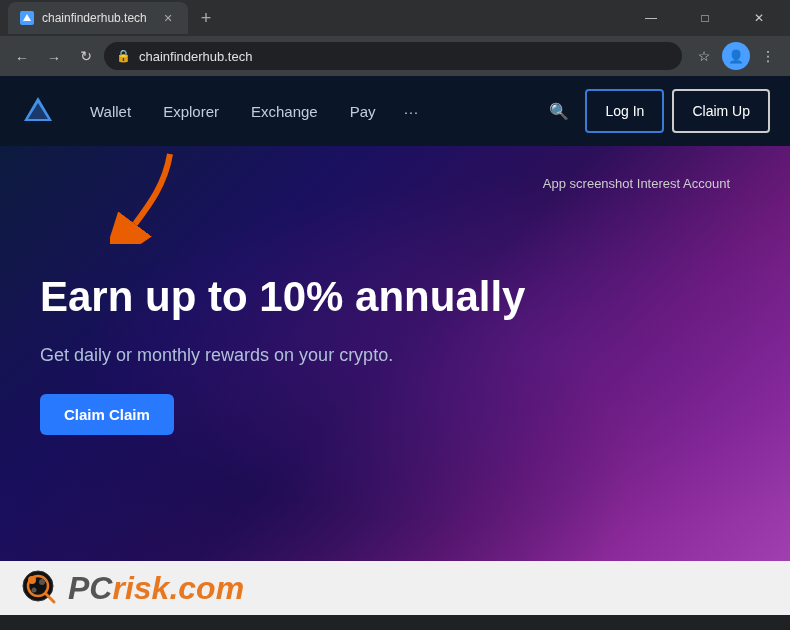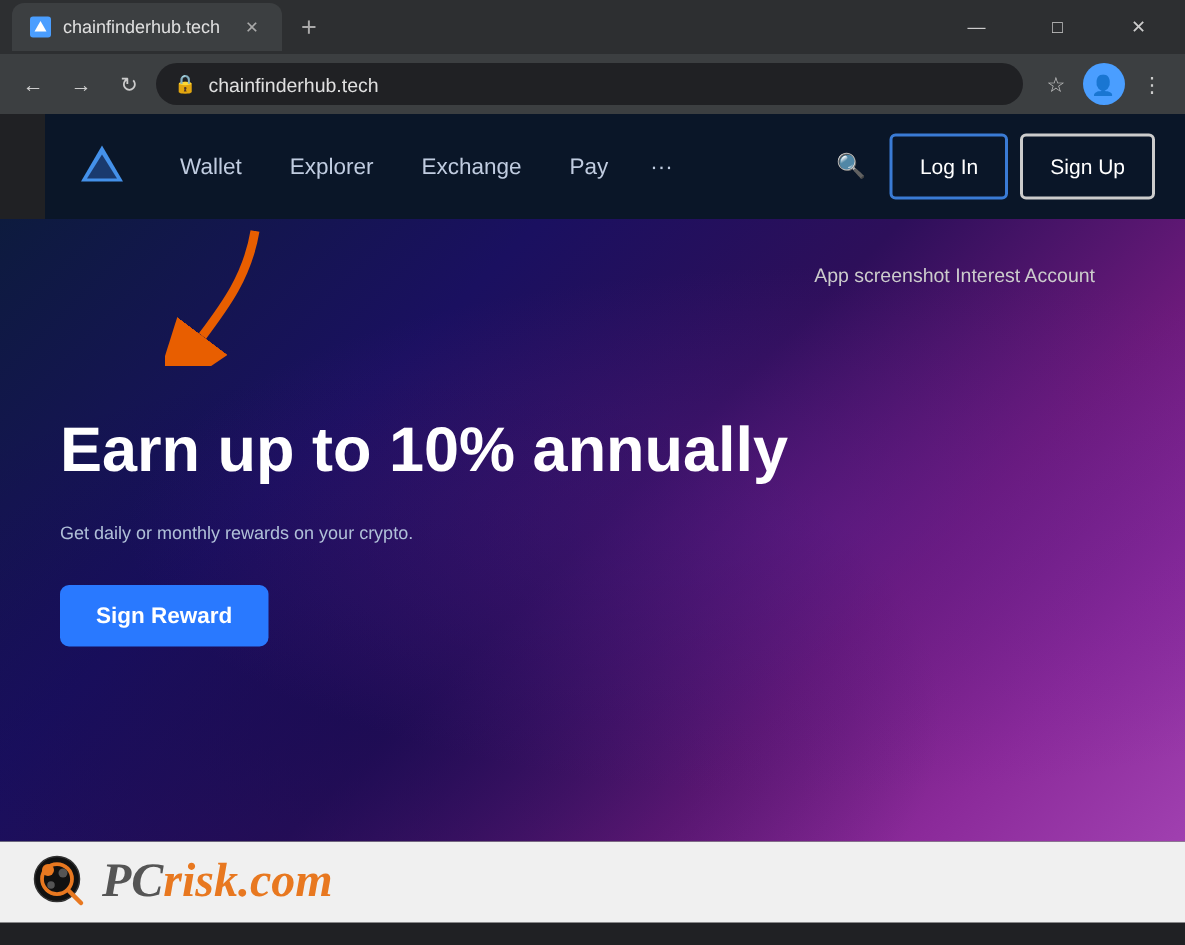--- a/index.html
+++ b/index.html
@@ -301,21 +301,21 @@
       font-size: 42px;
       font-weight: bold;
       color: #fff;
       margin-bottom: 24px;
       position: relative;
       z-index: 2;
       max-width: 500px;
     }
 
     .hero-subtitle {
-      font-size: 12px;
+      font-size: 18px;
       color: #b0c0d8;
       margin-bottom: 28px;
       position: relative;
       z-index: 2;
     }
 
     .btn-claim {
       display: inline-block;
       padding: 12px 24px;
       background: #2979ff;
@@ -335,22 +335,22 @@
       height: 54px;
       background: #f0f0f0;
       display: flex;
       align-items: center;
       padding: 0 20px;
       gap: 10px;
     }
 
     .pcrisk-logo {
       display: flex;
+      align-items: center;
       gap: 8px;
-      font-family: Liberation Serif, serif;
     }
 
     .pcrisk-icon {
       width: 40px;
       height: 40px;
     }
 
     .pcrisk-text {
       font-size: 32px;
       font-weight: 900;
@@ -362,21 +362,20 @@
     .orange-arrow-shape {
       position: absolute;
       left: 110px;
       top: 68px;
       z-index: 100;
       pointer-events: none;
     }
 
     .nav-area-wrapper {
       position: relative;
-      margin-left: 30px;
     }
   </style>
 </head>
 <body>
 
 <div>
 
   <div class="tab-bar">
     <div class="tab">
       <div class="tab-favicon">
@@ -441,34 +440,34 @@
           <div class="nav-link">Explorer</div>
           <div class="nav-link">Exchange</div>
           <div class="nav-link">Pay</div>
           <div class="nav-more">···</div>
         </div>
 
         <div class="nav-search">🔍</div>
 
         <div class="nav-auth">
           <button class="btn-login">Log In</button>
-          <button class="btn-signup">Sign Up</button>
+          <button class="btn-signup">Claim Up</button>
         </div>
       </div>
 
       <div class="scrollbar-track">
         <div class="scrollbar-thumb"></div>
       </div>
     </div>
 
     <div class="hero">
       <div class="app-screenshot-placeholder">App screenshot Interest Account</div>
       <h1 class="hero-title">Earn up to 10% annually</h1>
       <p class="hero-subtitle">Get daily or monthly rewards on your crypto.</p>
-      <button class="btn-claim">Sign Reward</button>
+      <button class="btn-claim">Claim Claim</button>
     </div>
 
   </div>
 
   <div class="footer-watermark">
     <div class="pcrisk-logo">
 
       <svg class="pcrisk-icon" width="40" height="40" viewBox="0 0 40 40">
         <circle cx="18" cy="18" r="15" fill="#111" stroke="#333" stroke-width="1"></circle>
         <circle cx="18" cy="18" r="10" fill="none" stroke="#e87820" stroke-width="2.5"></circle>

